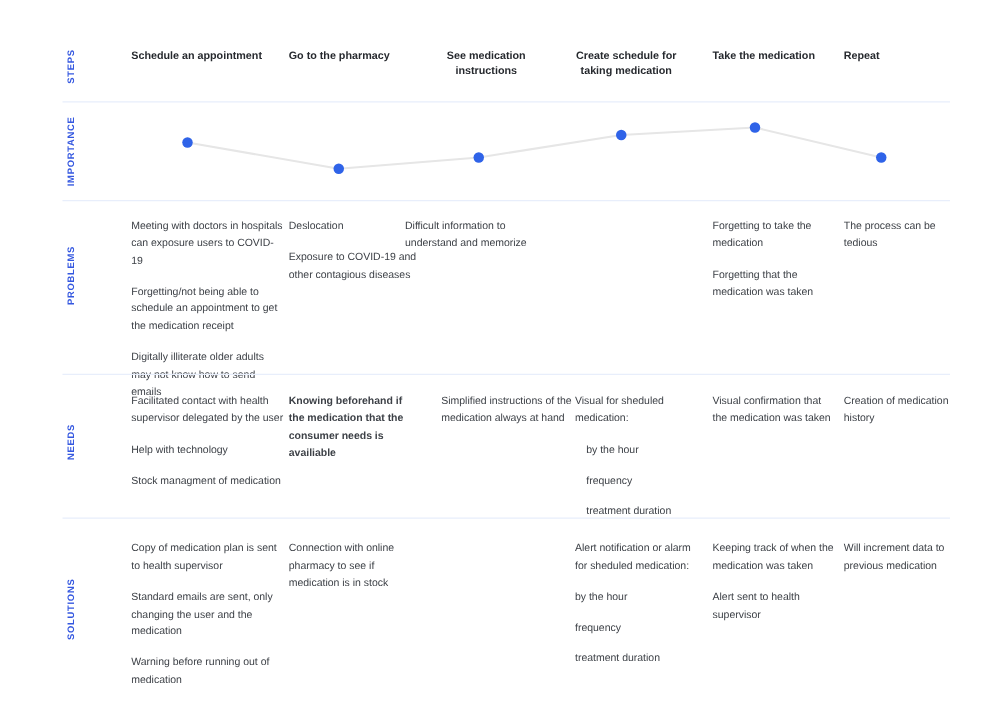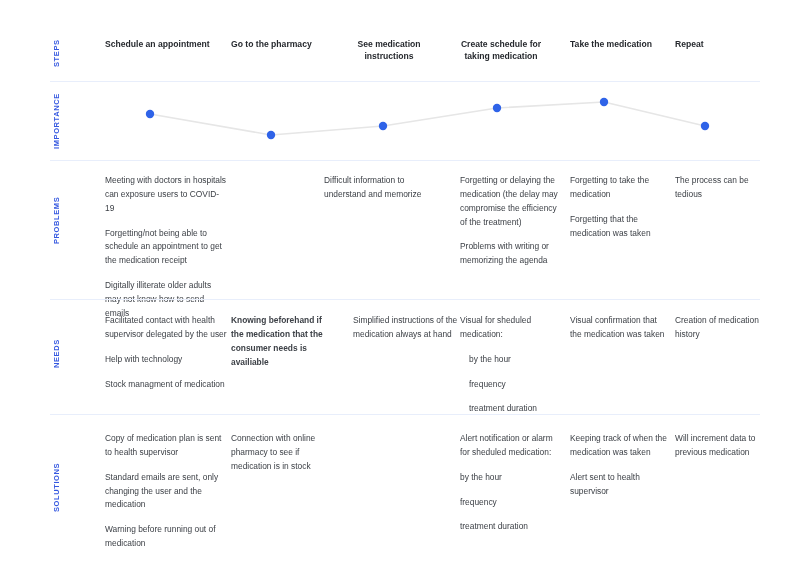--- a/index.html
+++ b/index.html
@@ -126,26 +126,26 @@
     <div class="row-divider" style="top:78px;"></div>
   </div>
 
   <div class="row content-row problems-row">
     <div class="row-label" style="top:32px;height:56px;">PROBLEMS</div>
     <div class="cell" style="left:105px;width:122px;">
         <div class="cell-block">Meeting with doctors in hospitals can exposure users to COVID-19</div>
         <div class="cell-block">Forgetting/not being able to schedule an appointment to get the medication receipt</div>
         <div class="cell-block">Digitally illiterate older adults may not know how to send emails</div>
       </div>
+    <div class="cell" style="left:231px;width:105px;">
+        <div class="cell-block">Deslocation</div>
+        <div class="cell-block">Exposure to COVID-19 and other contagious diseases</div>
+      </div>
     <div class="cell" style="left:324px;width:108px;">
         <div class="cell-block">Difficult information to understand and memorize</div>
-      </div>
-    <div class="cell" style="left:460px;width:103px;">
-        <div class="cell-block">Forgetting or delaying the medication (the delay may compromise the efficiency of the treatment)</div>
-        <div class="cell-block">Problems with writing or memorizing the agenda</div>
       </div>
     <div class="cell" style="left:570px;width:100px;">
         <div class="cell-block">Forgetting to take the medication</div>
         <div class="cell-block">Forgetting that the medication was taken</div>
       </div>
     <div class="cell" style="left:675px;width:90px;">
         <div class="cell-block">The process can be tedious</div>
       </div>
     <div class="row-divider" style="top:139px;"></div>
   </div>

